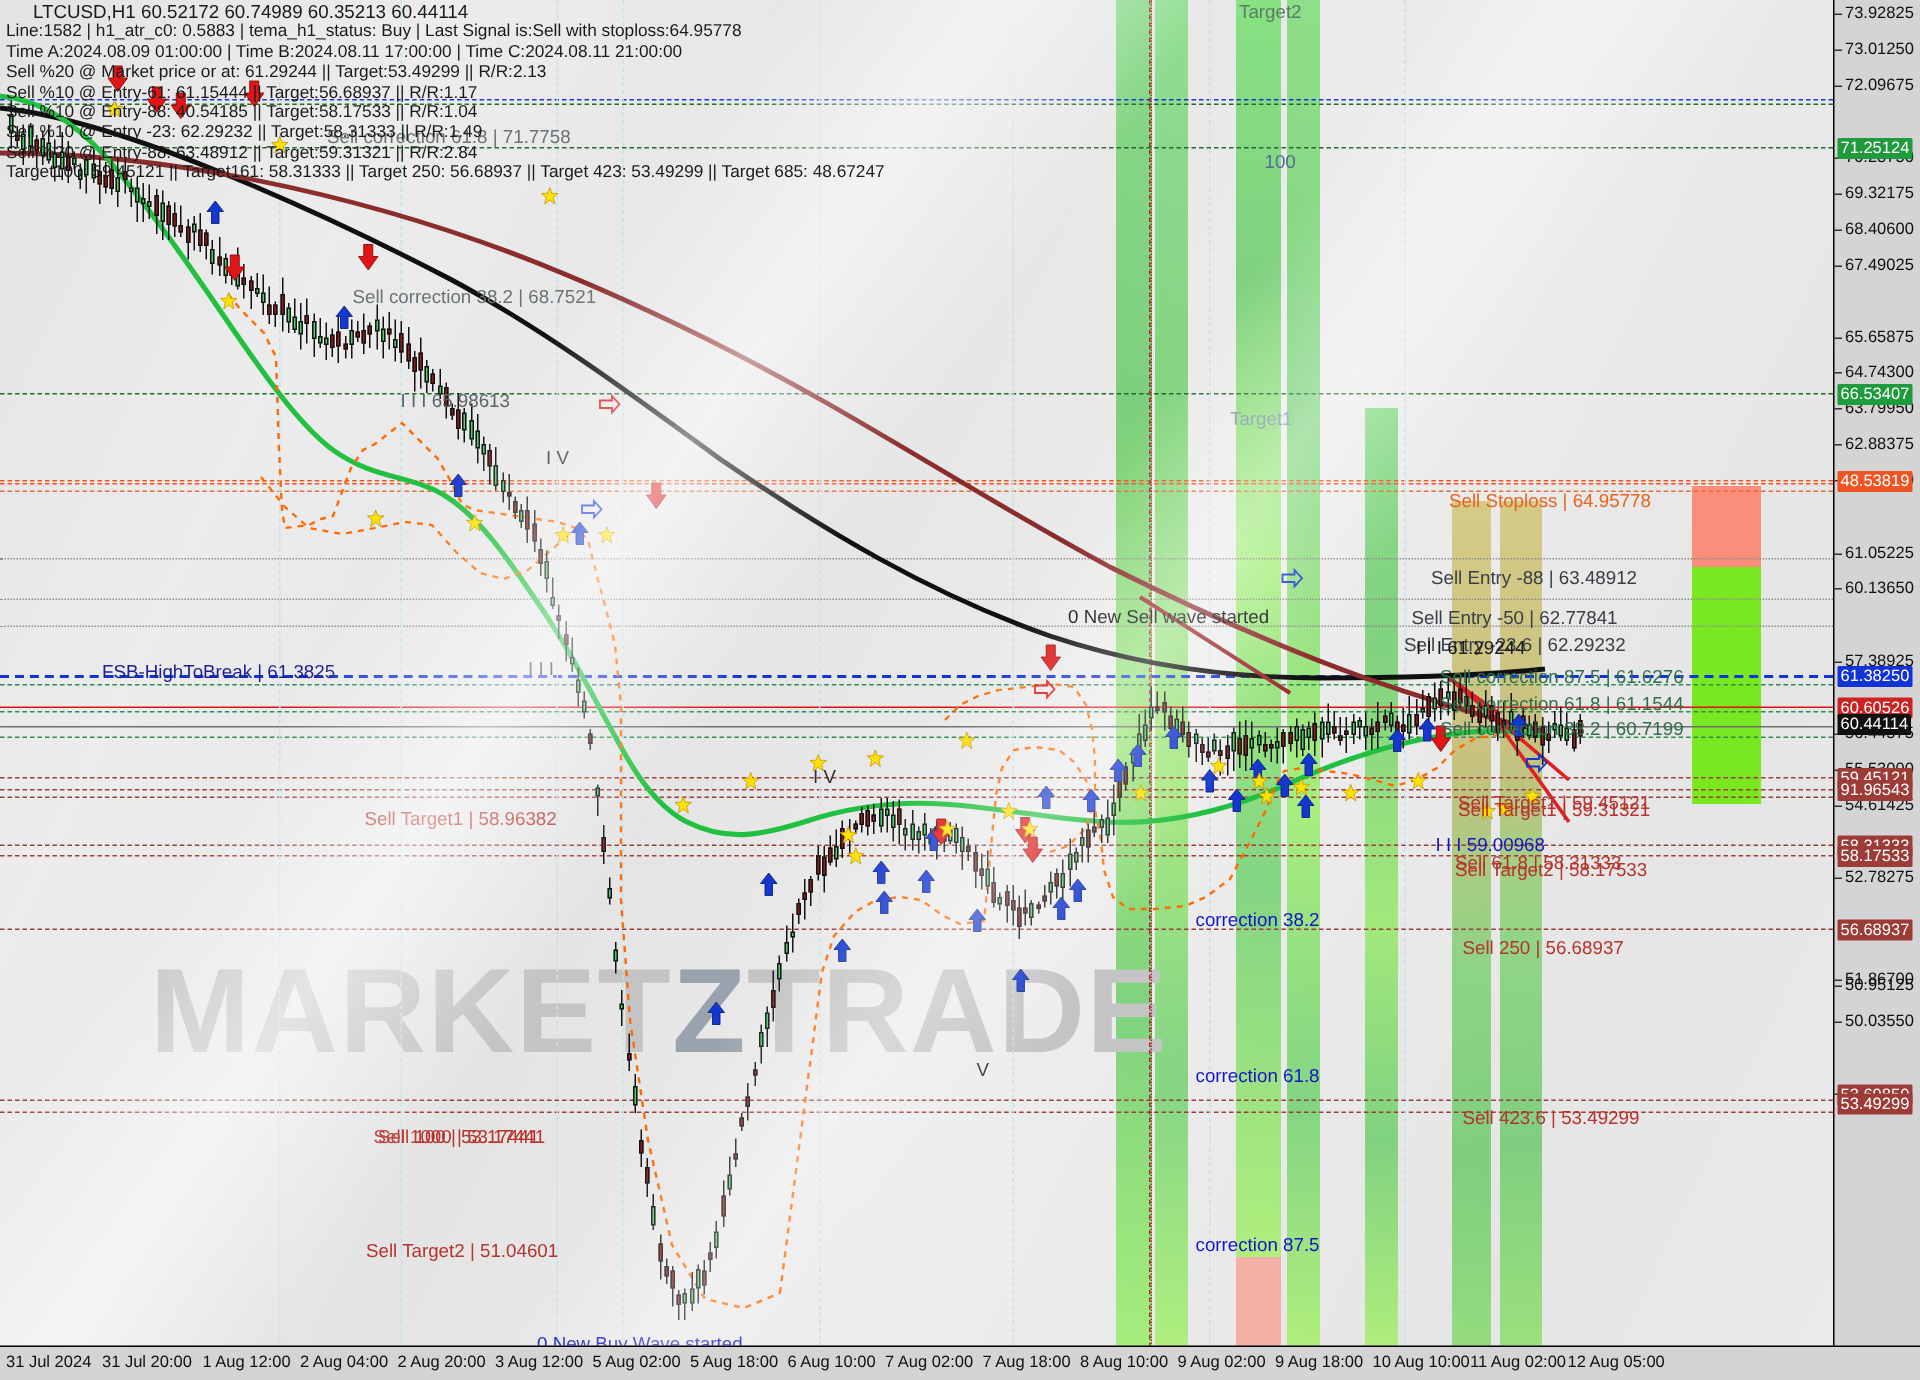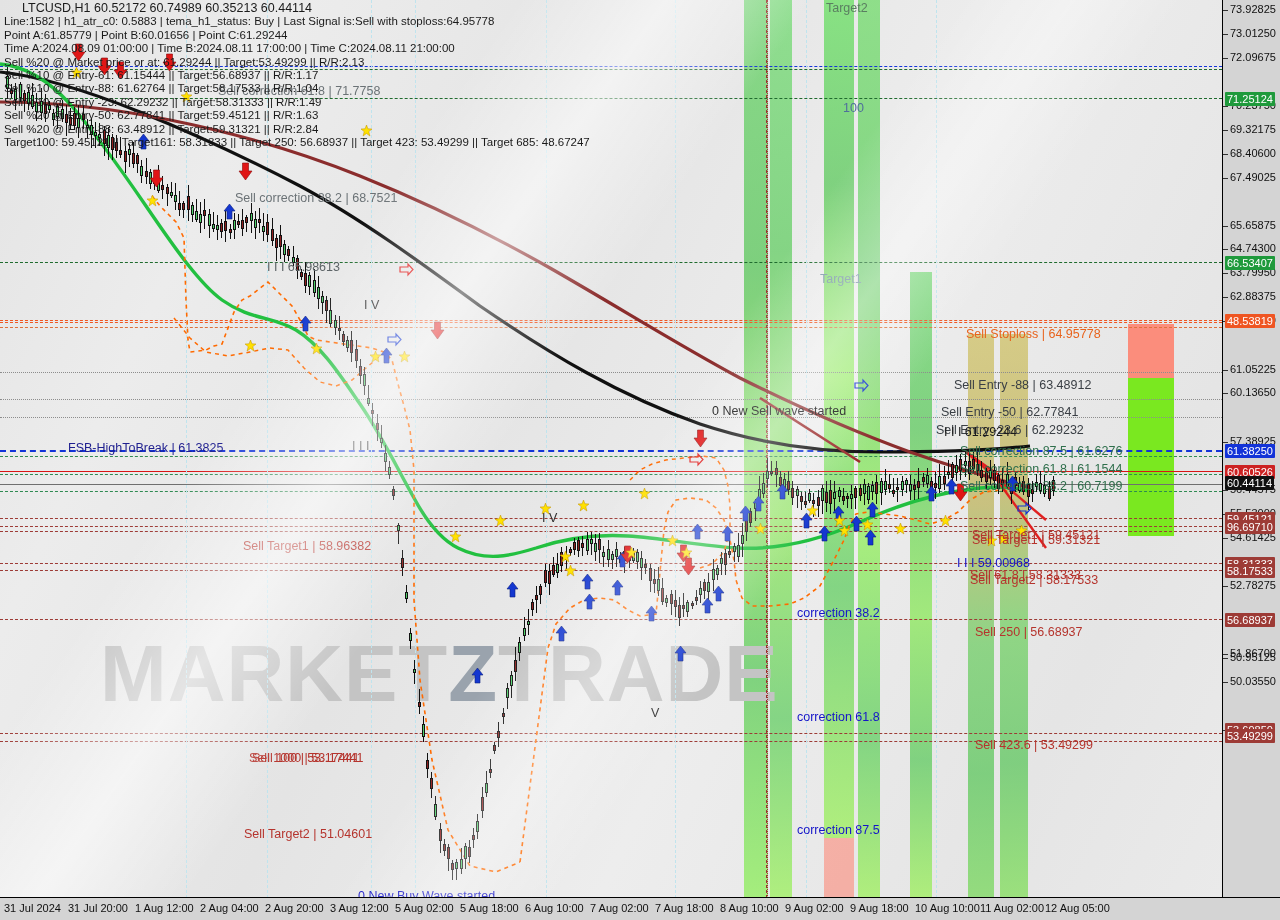--- a/index.html
+++ b/index.html
@@ -1067,27 +1067,25 @@
         <div class="lab" style="left: 975px; top: 625px; color: rgb(181, 52, 45);">Sell  250 | 56.68937</div>
         <div class="lab" style="left: 975px; top: 738px; color: rgb(181, 52, 45);">Sell  423.6 | 53.49299</div>
         <div class="lab" style="left: 252px; top: 751px; color: rgb(181, 52, 45);">Sell 100 | 53.17441</div>
         <div class="lab" style="left: 249px; top: 751px; color: rgb(181, 52, 45);">Sell 1000 | 53.17441</div>
         <div class="lab" style="left: 244px; top: 827px; color: rgb(181, 52, 45);">Sell Target2 | 51.04601</div>
       </div>
 
     <div id="hdr">
       <div class="t0">LTCUSD,H1  60.52172 60.74989 60.35213 60.44114</div>
       <div>Line:1582 | h1_atr_c0: 0.5883 | tema_h1_status: Buy | Last Signal is:Sell with stoploss:64.95778</div>
-      <div>Point A:61.85779  |  Point B:60.01656  |  Point C:61.29244</div>
       <div>Time A:2024.08.09 01:00:00  |  Time B:2024.08.11 17:00:00  |  Time C:2024.08.11 21:00:00</div>
       <div>Sell %20 @ Market price or at: 61.29244 || Target:53.49299 || R/R:2.13</div>
       <div>Sell %10 @ Entry-61: 61.15444 || Target:56.68937 || R/R:1.17</div>
-      <div>Sell %10 @ Entry-88: 61.62764 || Target:58.17533 || R/R:1.04</div>
+      <div>Sell %10 @ Entry-88: 40.54185 || Target:58.17533 || R/R:1.04</div>
       <div>Sell %10 @ Entry -23: 62.29232 || Target:58.31333 || R/R:1.49</div>
-      <div>Sell %20 @ Entry-50: 62.77841 || Target:59.45121 || R/R:1.63</div>
       <div>Sell %20 @ Entry-88: 63.48912 || Target:59.31321 || R/R:2.84</div>
       <div>Target100: 59.45121 || Target161: 58.31333 || Target 250: 56.68937 || Target 423: 53.49299 || Target 685: 48.67247</div>
     </div>
   </div>
 
   <div id="yaxis">
       <div class="ytick" style="top: 3px;"><i></i>73.92825</div>
       <div class="ytick" style="top: 27px;"><i></i>73.01250</div>
       <div class="ytick" style="top: 51px;"><i></i>72.09675</div>
       <div class="ytick" style="top: 99px;"><i></i>70.23750</div>
@@ -1110,21 +1108,21 @@
       <div class="ytick" style="top: 651px;"><i></i>50.95125</div>
       <div class="ytick" style="top: 675px;"><i></i>50.03550</div>
       <div class="ytick" style="top: 723px;"><i></i>49.11975</div>
       <div class="ybadge" style="top: 92px; background: rgb(31, 154, 60); color: rgb(255, 255, 255);">71.25124</div>
       <div class="ybadge" style="top: 256px; background: rgb(31, 154, 60); color: rgb(255, 255, 255);">66.53407</div>
       <div class="ybadge" style="top: 314px; background: rgb(239, 85, 34); color: rgb(255, 255, 255);">48.53819</div>
       <div class="ybadge" style="top: 444px; background: rgb(18, 51, 216); color: rgb(255, 255, 255);">61.38250</div>
       <div class="ybadge" style="top: 465px; background: rgb(204, 34, 34); color: rgb(255, 255, 255);">60.60526</div>
       <div class="ybadge" style="top: 476px; background: rgb(16, 16, 16); color: rgb(255, 255, 255);">60.44114</div>
       <div class="ybadge" style="top: 512px; background: rgb(157, 59, 54); color: rgb(255, 255, 255);">59.45121</div>
-      <div class="ybadge" style="top: 520px; background: rgb(157, 59, 54); color: rgb(255, 255, 255);">96.69710</div>
+      <div class="ybadge" style="top: 520px; background: rgb(157, 59, 54); color: rgb(255, 255, 255);">91.96543</div>
       <div class="ybadge" style="top: 557px; background: rgb(157, 59, 54); color: rgb(255, 255, 255);">58.31333</div>
       <div class="ybadge" style="top: 564px; background: rgb(157, 59, 54); color: rgb(255, 255, 255);">58.17533</div>
       <div class="ybadge" style="top: 613px; background: rgb(157, 59, 54); color: rgb(255, 255, 255);">56.68937</div>
       <div class="ybadge" style="top: 723px; background: rgb(157, 59, 54); color: rgb(255, 255, 255);">53.69850</div>
       <div class="ybadge" style="top: 729px; background: rgb(157, 59, 54); color: rgb(255, 255, 255);">53.49299</div>
     </div>
 
   <div id="xaxis">
       <div class="xtick" style="left: 4px;">31 Jul 2024</div>
       <div class="xtick" style="left: 68px;">31 Jul 20:00</div>

